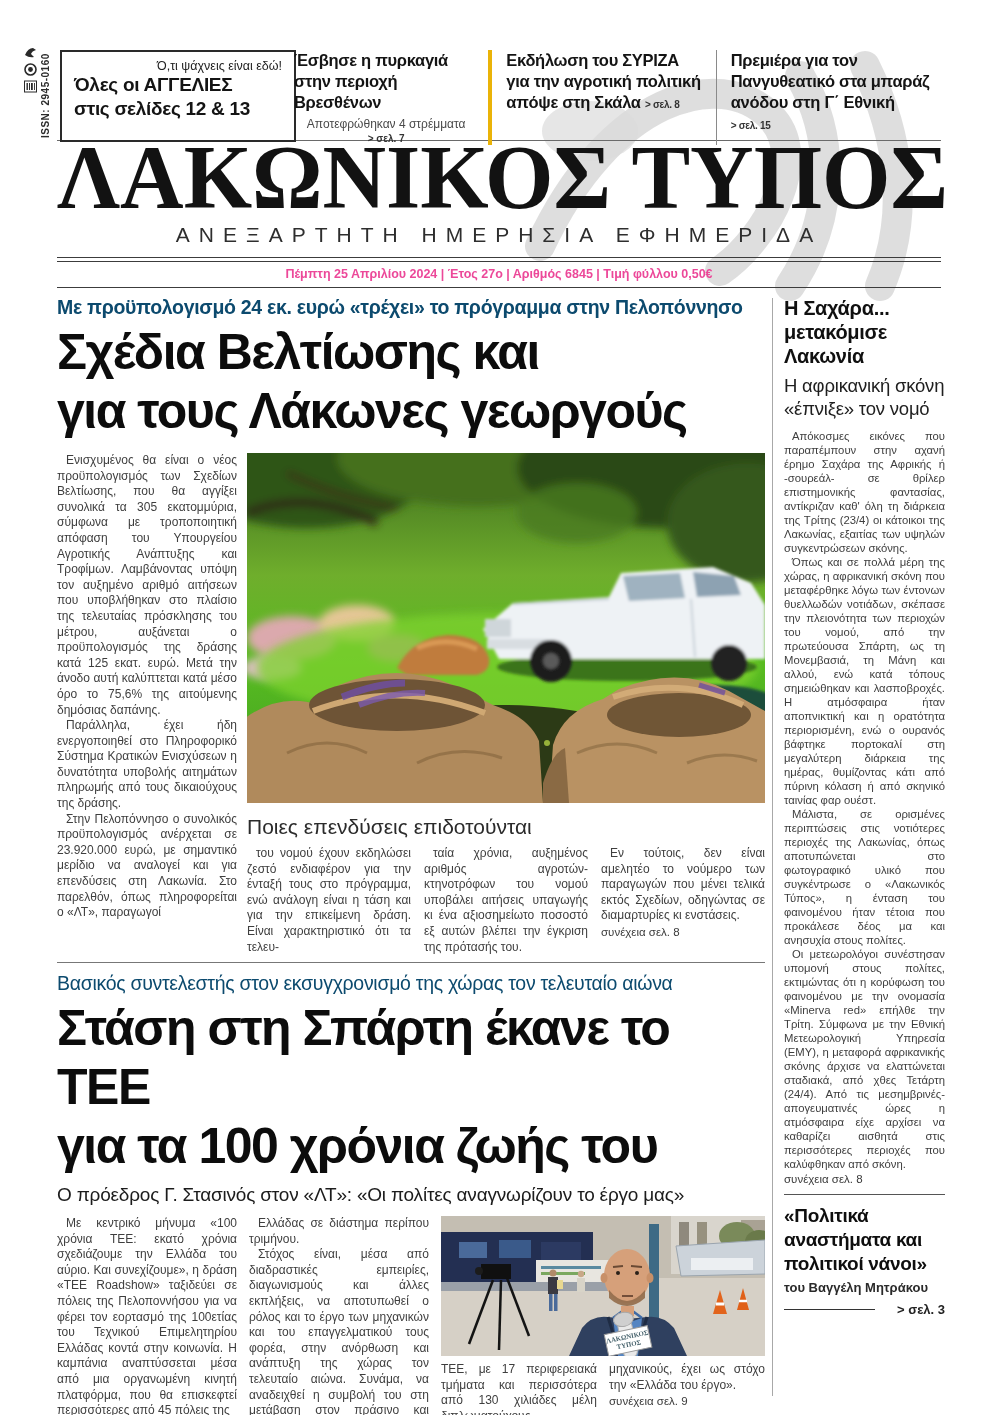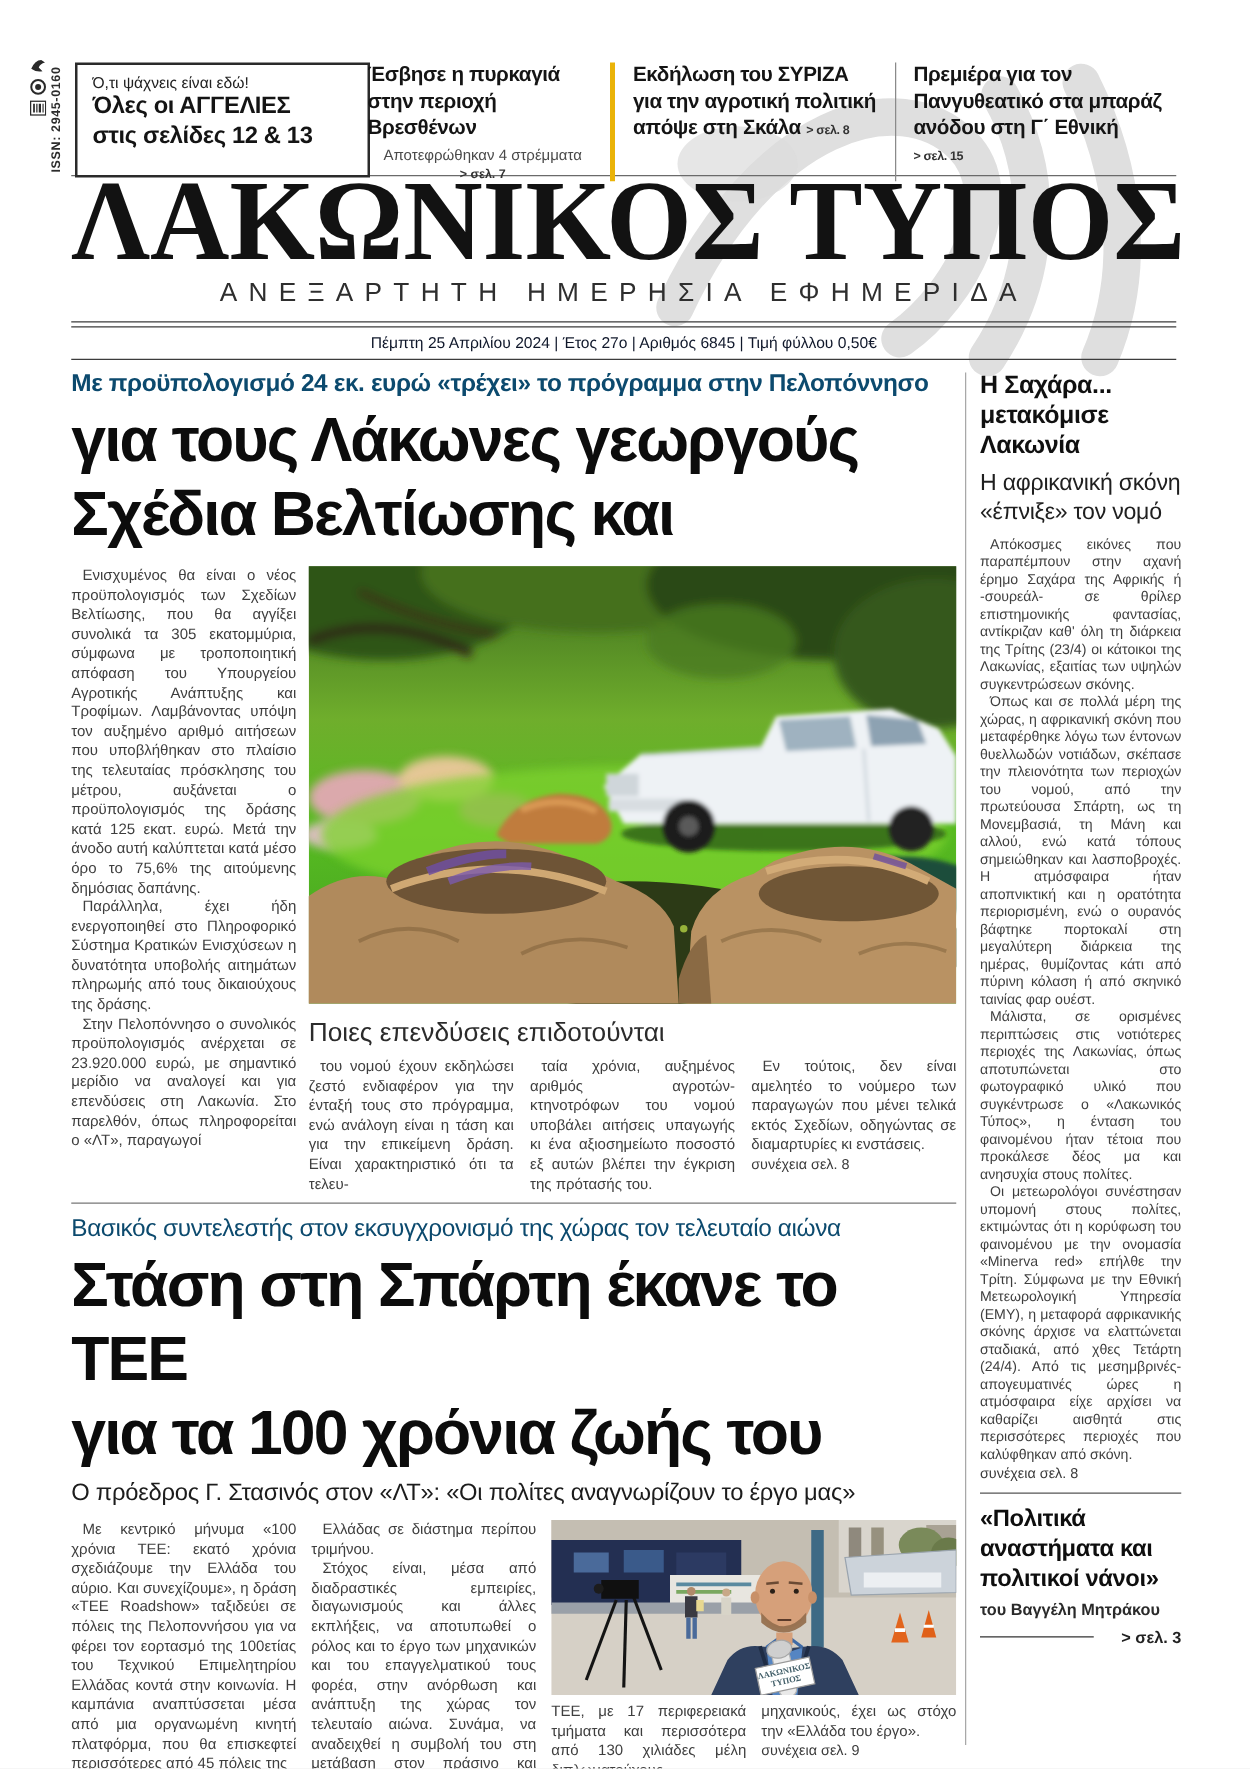--- a/index.html
+++ b/index.html
@@ -6,41 +6,41 @@
   .page{position:relative;width:1000px;height:1415px;background:#ffffff;margin:0 auto;
         font-family:"Liberation Sans",sans-serif;color:#1a1a1a;overflow:hidden;}
   .abs{position:absolute;}
   
   .side-strip{left:24px;top:46px;width:34px;height:92px;}
   .mini-icons{position:absolute;left:0;top:0;width:14px;display:flex;flex-direction:column;gap:4px;}
   .mini-icons svg{display:block;}
   .issn-vert{position:absolute;left:16px;top:0;height:92px;writing-mode:vertical-rl;transform:rotate(180deg);
              font-size:10px;font-weight:bold;color:#2c2c2c;letter-spacing:.5px;}
   .ads-box{left:60px;top:50px;width:208px;height:74px;border:2px solid #2a2a2a;padding:7px 12px;}
-  .ads-line1{font-size:12.5px;color:#222;}
+  .ads-line1{font-size:12.5px;color:#222;text-align:right;}
   .ads-line2,.ads-line3{font-size:19px;font-weight:bold;color:#141414;line-height:1.25;letter-spacing:-.3px;}
   .teasers{left:284px;top:50px;width:658px;display:flex;}
   .teaser{padding:0 10px 0 14px;}
   .t1{width:196px;padding-left:10px;}
   .t2{width:212px;border-left:4px solid #eab308;}
   .t3{width:214px;border-left:1px solid #8a8a8a;}
   .teaser-title{font-size:16.5px;font-weight:bold;line-height:1.27;color:#141414;letter-spacing:-.3px;}
   .teaser-sub{font-size:12px;color:#4a4a4a;margin-top:4px;text-align:center;}
   .pref{font-size:10px;font-weight:bold;color:#333;white-space:nowrap;}
   .rule-top{left:57px;top:140px;width:884px;border-top:1px solid #6a6a6a;}
   
   .watermark{left:470px;top:36px;z-index:0;}
   .zup{z-index:1;}
   
   .masthead{left:57px;top:144px;width:884px;text-align:center;}
   .mh-title{font-family:"Liberation Serif",serif;font-weight:bold;font-size:88px;line-height:.78;
             letter-spacing:0px;color:#121212;white-space:nowrap;transform:scaleY(1.04);}
   .mh-sub{font-size:21px;letter-spacing:9px;color:#2e2e2e;margin-top:10px;}
   .rule-double{margin-top:10px;height:3px;border-top:1px solid #3c3c3c;border-bottom:1px solid #3c3c3c;}
-  .dateline{margin-top:5px;font-size:12.5px;font-weight:normal;color:#0f172a;line-height:1.25;}
+  .dateline{margin-top:5px;font-size:12.5px;font-weight:bold;color:#ec4899;line-height:1.25;}
   .rule-single{margin-top:5px;border-top:1px solid #3c3c3c;}
   
   .kicker{font-size:19.5px;font-weight:bold;color:#0c4a6e;letter-spacing:-.3px;}
   .kicker-light{font-weight:normal;}
   .headline{font-size:50px;font-weight:bold;line-height:1.18;letter-spacing:-1.5px;color:#0c0c0c;margin-top:4px;}
   .headline span{display:block;}
   .deck{font-size:19px;color:#1c1c1c;margin-top:8px;letter-spacing:-.2px;}
   .bodycol p{margin:0;font-size:12px;line-height:15.6px;text-align:justify;color:#3e3e3e;text-indent:9px;}
   .continued{font-size:11.5px;color:#3a3a3a;text-align:left;margin-top:2px;}
   
@@ -144,22 +144,22 @@
     <div class="rule-double"></div>
     <div class="dateline">
       <div>Πέμπτη 25 Απριλίου 2024 | Έτος 27ο | Αριθμός 6845 | Τιμή φύλλου 0,50€</div>
     </div>
     <div class="rule-single"></div>
   </div>
 
   <div class="abs lead zup">
     <div class="kicker">Με προϋπολογισμό 24 εκ. ευρώ «τρέχει» το πρόγραμμα στην Πελοπόννησο</div>
     <div class="headline">
+      <span>Σχέδια Βελτίωσης και</span>
       <span>για τους Λάκωνες γεωργούς</span>
-      <span>Σχέδια Βελτίωσης και</span>
     </div>
     <div class="lead-flex">
       <div class="lead-col1 bodycol">
         <p>Ενισχυμένος θα είναι ο νέος προϋπολογισμός των Σχεδίων Βελτίωσης, που θα αγγίξει συνολικά τα 305 εκατομμύρια, σύμφωνα με τροποποιητική απόφαση του Υπουργείου Αγροτικής Ανάπτυξης και Τροφίμων. Λαμβάνοντας υπόψη τον αυξημένο αριθμό αιτήσεων που υποβλήθηκαν στο πλαίσιο της τελευταίας πρόσκλησης του μέτρου, αυξάνεται ο προϋπολογισμός της δράσης κατά 125 εκατ. ευρώ. Μετά την άνοδο αυτή καλύπτεται κατά μέσο όρο το 75,6% της αιτούμενης δημόσιας δαπάνης.</p>
         <p>Παράλληλα, έχει ήδη ενεργοποιηθεί στο Πληροφορικό Σύστημα Κρατικών Ενισχύσεων η δυνατότητα υποβολής αιτημάτων πληρωμής από τους δικαιούχους της δράσης.</p>
         <p>Στην Πελοπόννησο ο συνολικός προϋπολογισμός ανέρχεται σε 23.920.000 ευρώ, με σημαντικό μερίδιο να αναλογεί και για επενδύσεις στη Λακωνία. Στο παρελθόν, όπως πληροφορείται ο «ΛΤ», παραγωγοί</p>
       </div>
       <div class="lead-right">
 
         <svg class="photo-frame" width="518" height="350" viewBox="0 0 518 350">

